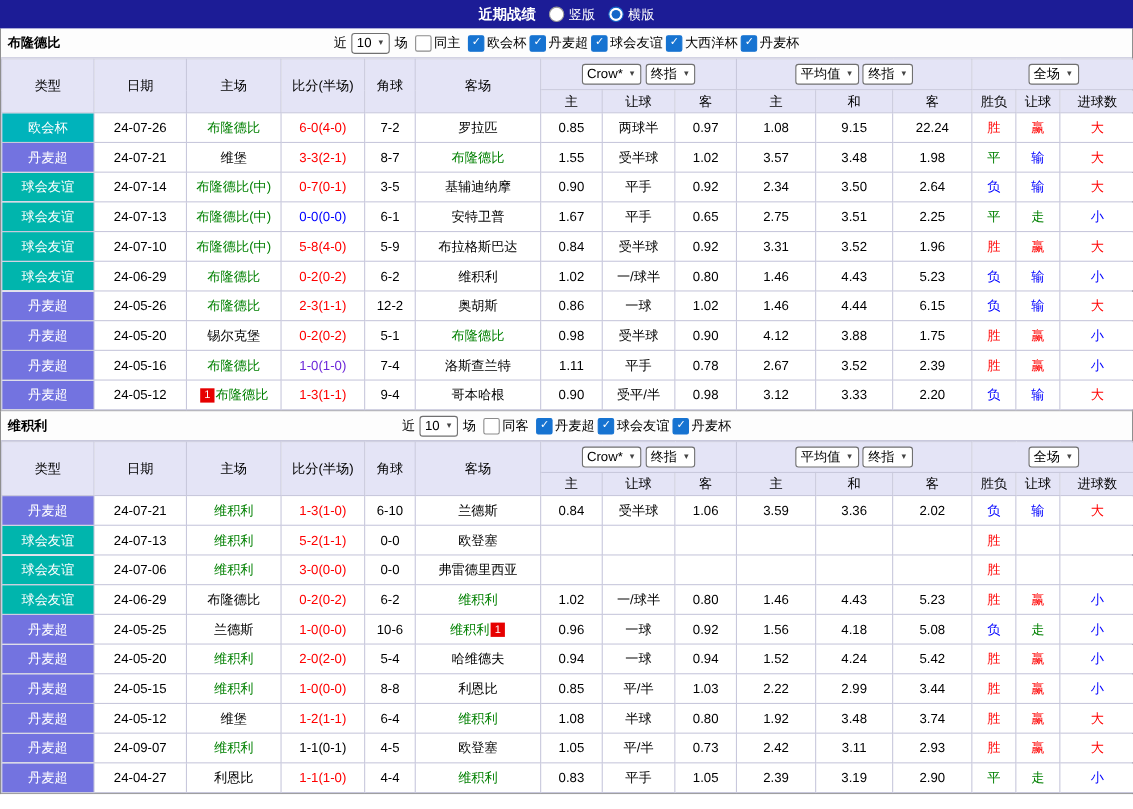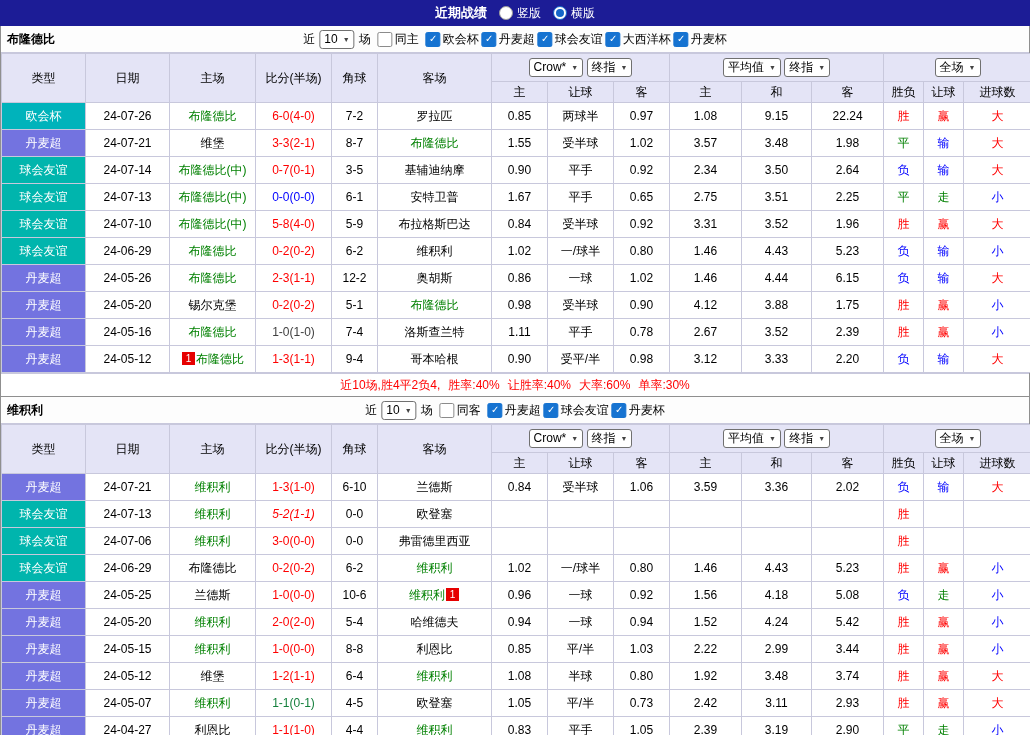--- a/index.html
+++ b/index.html
@@ -309,21 +309,21 @@
     <td>1.75</td>
     <td style="color: rgb(255, 0, 0);">胜</td>
     <td style="color: rgb(255, 0, 0);">赢</td>
     <td style="color: rgb(0, 0, 255);">小</td>
   </tr>
 
   <tr>
     <td class="t-type" style="background: rgb(115, 115, 224);">丹麦超</td>
     <td>24-05-16</td>
     <td><span class="team-link" style="color: rgb(0, 128, 0);">布隆德比</span></td>
-    <td style="color: #404040;">1-0(1-0)</td>
+    <td style="color: #6d28d9;">1-0(1-0)</td>
     <td>7-4</td>
     <td><span class="team-link">洛斯查兰特</span></td>
     <td>1.11</td>
     <td>平手</td>
     <td>0.78</td>
     <td>2.67</td>
     <td>3.52</td>
     <td>2.39</td>
     <td style="color: rgb(255, 0, 0);">胜</td>
     <td style="color: rgb(255, 0, 0);">赢</td>
@@ -342,31 +342,20 @@
     <td>0.98</td>
     <td>3.12</td>
     <td>3.33</td>
     <td>2.20</td>
     <td style="color: rgb(0, 0, 255);">负</td>
     <td style="color: rgb(0, 0, 255);">输</td>
     <td style="color: rgb(255, 0, 0);">大</td>
   </tr>
 </tbody>
   </table>
-  <div class="sec-foot">
-  <span style="color: rgb(255, 0, 0);">近10场,胜4平2负4,</span>
-
-  <span style="color: rgb(255, 0, 0);">胜率:40%</span>
-
-  <span style="color: rgb(255, 0, 0);">让胜率:40%</span>
-
-  <span style="color: rgb(255, 0, 0);">大率:60%</span>
-
-  <span style="color: rgb(255, 0, 0);">单率:30%</span>
-</div>
 </div>
 
 <div class="section">
   <div class="sec-head">
     <span class="sec-title">维积利</span>
     <div class="filter">
       <span>近</span>
       <span class="sel">
           <span>10</span>
           <span class="arr">▼</span>
@@ -481,21 +470,21 @@
     <td>2.02</td>
     <td style="color: rgb(0, 0, 255);">负</td>
     <td style="color: rgb(0, 0, 255);">输</td>
     <td style="color: rgb(255, 0, 0);">大</td>
   </tr>
 
   <tr>
     <td class="t-type" style="background: rgb(0, 181, 173);">球会友谊</td>
     <td>24-07-13</td>
     <td><span class="team-link" style="color: rgb(0, 128, 0);">维积利</span></td>
-    <td style="color: rgb(255, 0, 0); font-style: italic;">5-2(1-1)</td>
+    <td style="color: rgb(255, 0, 0);">5-2(1-1)</td>
     <td>0-0</td>
     <td><span class="team-link">欧登塞</span></td>
     <td></td>
     <td></td>
     <td></td>
     <td></td>
     <td></td>
     <td></td>
     <td style="color: rgb(255, 0, 0);">胜</td>
     <td></td>
@@ -605,23 +594,23 @@
     <td>1.92</td>
     <td>3.48</td>
     <td>3.74</td>
     <td style="color: rgb(255, 0, 0);">胜</td>
     <td style="color: rgb(255, 0, 0);">赢</td>
     <td style="color: rgb(255, 0, 0);">大</td>
   </tr>
 
   <tr>
     <td class="t-type" style="background: rgb(115, 115, 224);">丹麦超</td>
-    <td>24-05-07</td>
-    <td><span class="team-link" style="color: rgb(0, 128, 0);">维积利</span></td>
-    <td style="color: #15803d; text-align: center;">1-1(0-1)</td>
+    <td>24-09-07</td>
+    <td><span class="team-link" style="color: rgb(0, 128, 0);">维积利</span></td>
+    <td style="color: #000000; text-align: center;">1-1(0-1)</td>
     <td>4-5</td>
     <td><span class="team-link">欧登塞</span></td>
     <td>1.05</td>
     <td>平/半</td>
     <td>0.73</td>
     <td>2.42</td>
     <td>3.11</td>
     <td>2.93</td>
     <td style="color: rgb(255, 0, 0);">胜</td>
     <td style="color: rgb(255, 0, 0);">赢</td>

